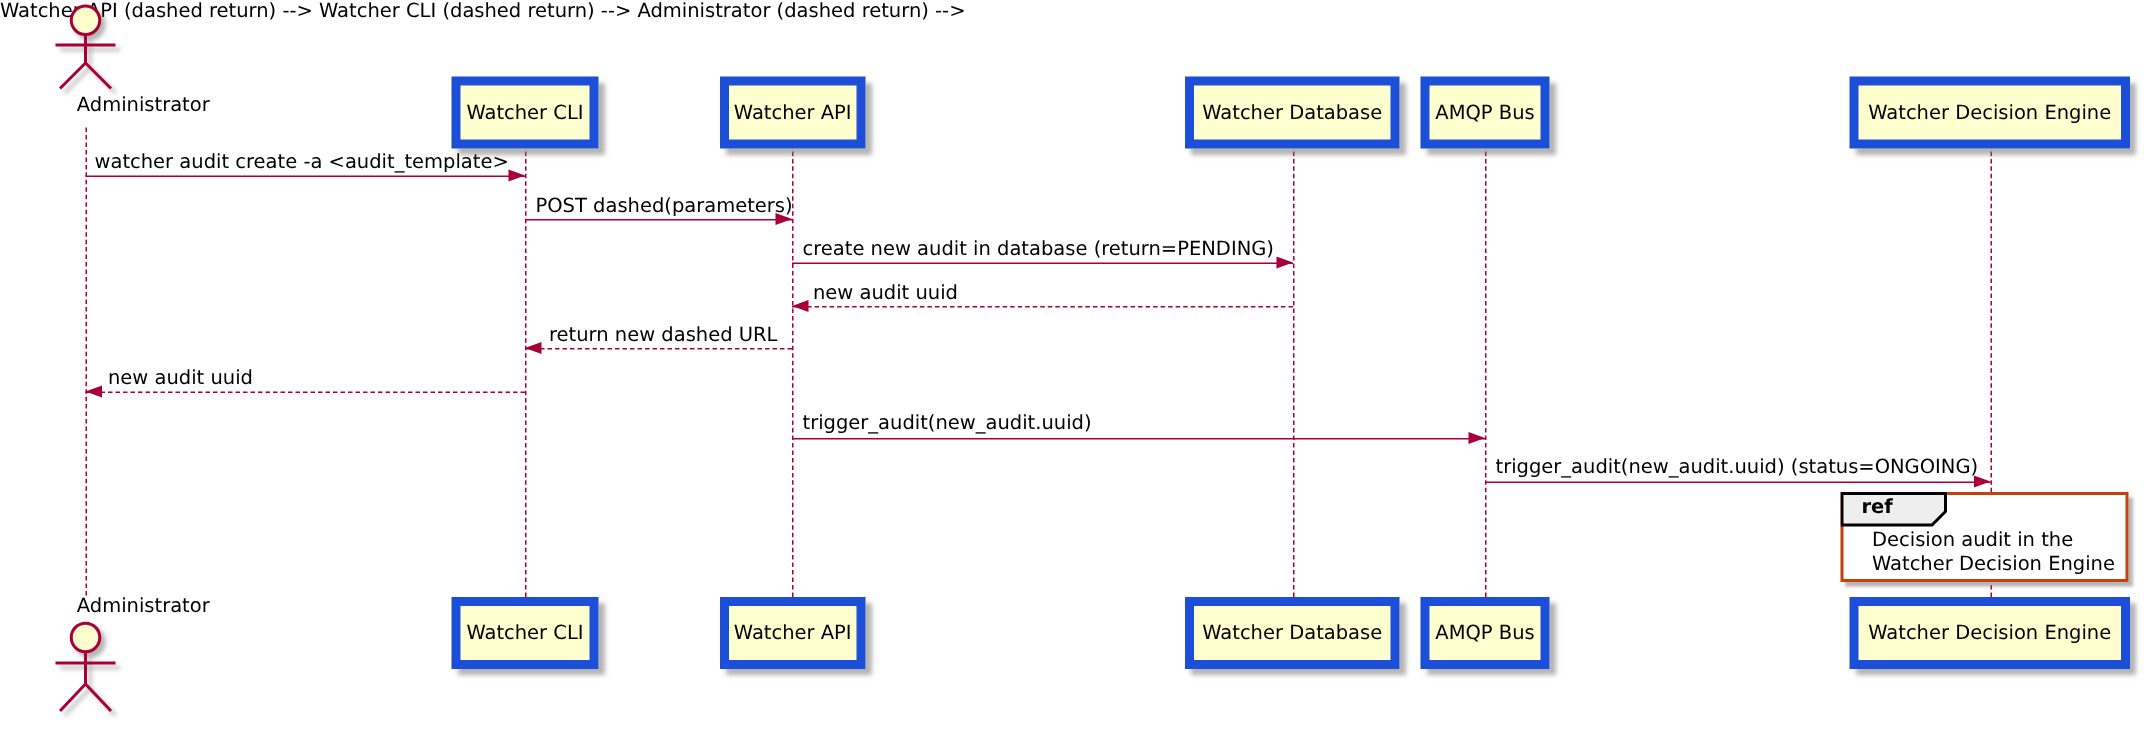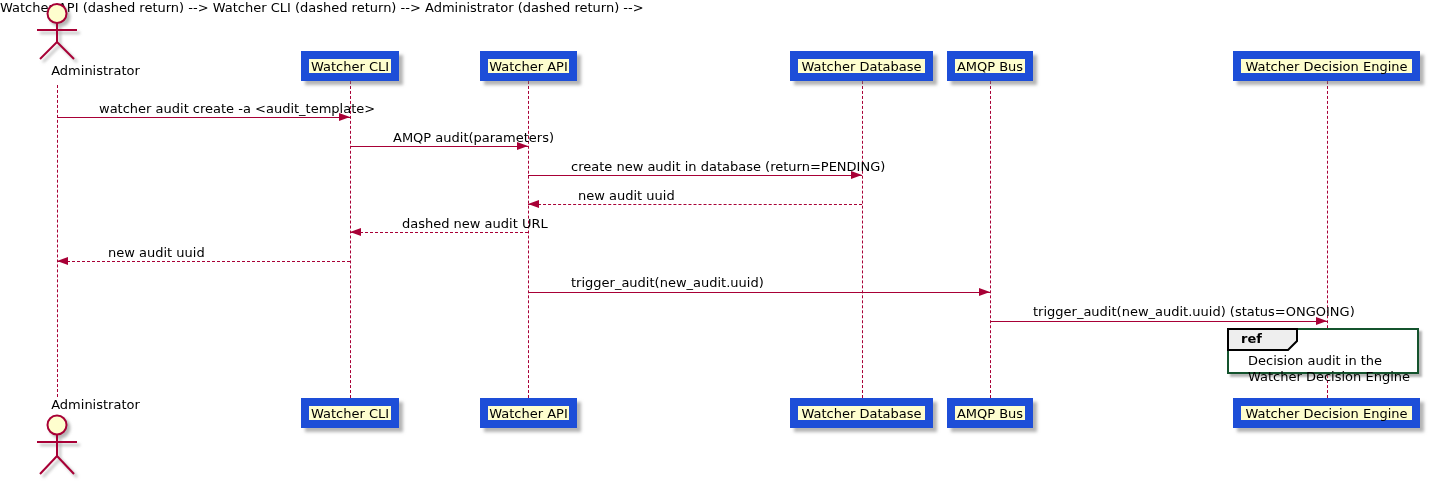--- a/index.html
+++ b/index.html
@@ -2,44 +2,44 @@
 <html><head>
 <meta charset="utf-8">
 <style>
   html,body { margin:0; padding:0; background:#ffffff; }
   .canvas {
     position:relative; width:1434px; height:486px; background:#ffffff;
     font-family:"DejaVu Sans", "Liberation Sans", sans-serif;
     font-size:13px; color:#000; overflow:hidden;
   }
   .pbox {
-    position:absolute; height:30px; box-sizing:border-box;
-    background:#FEFECE; border:8px solid #1d4ed8;
+    position:absolute; height:48px; box-sizing:border-box;
+    background:#FEFECE; border:6px solid #1d4ed8;
     display:flex; align-items:center; justify-content:center;
     box-shadow:4px 4px 3px rgba(120,120,120,0.55);
     z-index:3; white-space:nowrap;
   }
   .lifeline {
     position:absolute; width:0; border-left:1px dashed #A80036; z-index:1;
   }
   .msg-label {
-    position:absolute; white-space:nowrap; z-index:2; height:16px; line-height:16px;margin-left:36px;
+    position:absolute; white-space:nowrap; z-index:2; height:16px; line-height:16px;
   }
   .msg-line {
     position:absolute; height:0; border-top:1.5px solid #A80036; z-index:2;
   }
   .msg-line.dashed { border-top:1px dashed #A80036; }
   .ah { position:absolute; width:0; height:0; z-index:2; }
   .ah.right { border-top:4.5px solid transparent; border-bottom:4.5px solid transparent; border-left:11px solid #A80036; }
   .ah.left  { border-top:4.5px solid transparent; border-bottom:4.5px solid transparent; border-right:11px solid #A80036; }
   .actor-label { position:absolute; text-align:center; white-space:nowrap; z-index:2;padding-left:38px; }
   .actor-svg { position:absolute; z-index:3; filter:drop-shadow(3px 3px 1.5px rgba(120,120,120,0.55)); }
   .refbox {
-    position:absolute; left:1227px; top:328px; width:192px; height:46px;
-    box-sizing:border-box; background:#ffffff; border:2px solid #14532d;
+    position:absolute; left:1227px; top:328px; width:192px; height:60px;
+    box-sizing:border-box; background:#ffffff; border:2px solid #c2410c;
     box-shadow:3px 3px 2px rgba(120,120,120,0.55); z-index:4;
   }
   .ref-tag-svg { position:absolute; left:-2px; top:-2px; }
   .ref-tag-text {
     position:absolute; left:12px; top:1px; font-weight:bold; z-index:5;
   }
   .ref-line { position:absolute; left:19px; white-space:nowrap; }
 </style>
 </head>
 <body>
@@ -87,36 +87,36 @@
   <div class="pbox" style="left:790px;  top:398px; width:143px;">Watcher Database</div>
   <div class="pbox" style="left:947px;  top:398px; width:86px;">AMQP Bus</div>
   <div class="pbox" style="left:1233px; top:398px; width:187px;">Watcher Decision Engine</div>
 
   
   <div class="msg-label" style="left:63px; top:101px;">watcher audit create -a &lt;audit_template&gt;</div>
   <div class="msg-line" style="left:57px; top:117px; width:293px;"></div>
   <div class="ah right" style="left:339px; top:113px;"></div>
 
   
-  <div class="msg-label" style="left:357px; top:130px;">AMQP audit(parameters)</div>
+  <div class="msg-label" style="left:357px; top:130px;">POST dashed(parameters)</div>
   <div class="msg-line" style="left:350px; top:146px; width:178px;"></div>
   <div class="ah right" style="left:517px; top:142px;"></div>
 
   
   <div class="msg-label" style="left:535px; top:159px;">create new audit in database (return=PENDING)</div>
   <div class="msg-line" style="left:528px; top:175px; width:334px;"></div>
   <div class="ah right" style="left:851px; top:171px;"></div>
 
    Watcher API (dashed return) --&gt;
   <div class="msg-label" style="left:542px; top:188px;">new audit uuid</div>
   <div class="msg-line dashed" style="left:528px; top:204px; width:334px;"></div>
   <div class="ah left" style="left:528px; top:200px;"></div>
 
    Watcher CLI (dashed return) --&gt;
-  <div class="msg-label" style="left:366px; top:216px;">dashed new audit URL</div>
+  <div class="msg-label" style="left:366px; top:216px;">return new dashed URL</div>
   <div class="msg-line dashed" style="left:350px; top:232px; width:178px;"></div>
   <div class="ah left" style="left:350px; top:228px;"></div>
 
    Administrator (dashed return) --&gt;
   <div class="msg-label" style="left:72px; top:245px;">new audit uuid</div>
   <div class="msg-line dashed" style="left:57px; top:261px; width:293px;"></div>
   <div class="ah left" style="left:57px; top:257px;"></div>
 
   
   <div class="msg-label" style="left:535px; top:275px;">trigger_audit(new_audit.uuid)</div>

